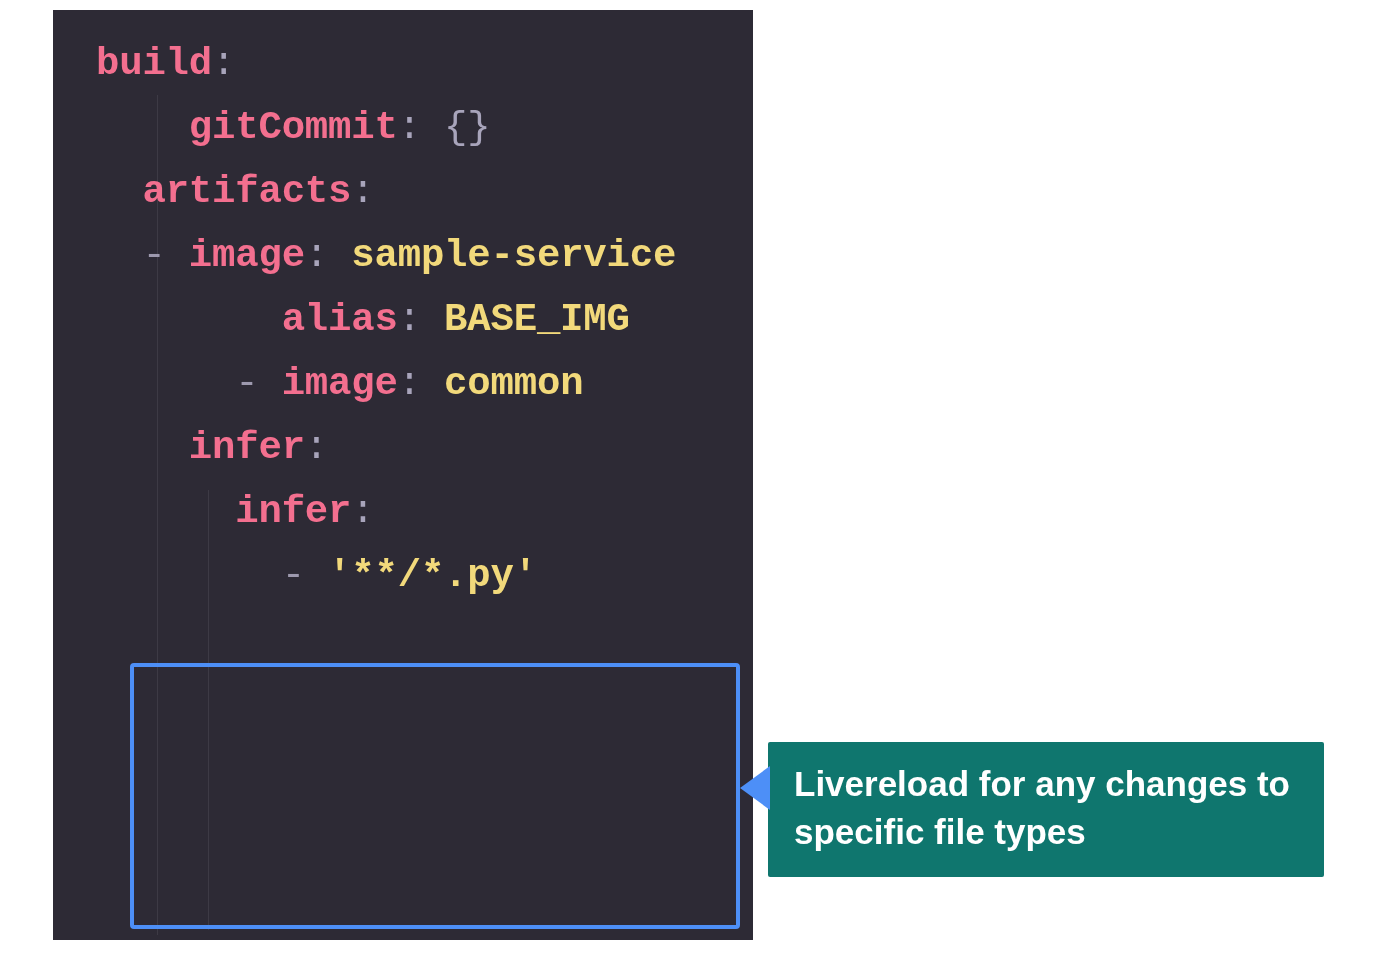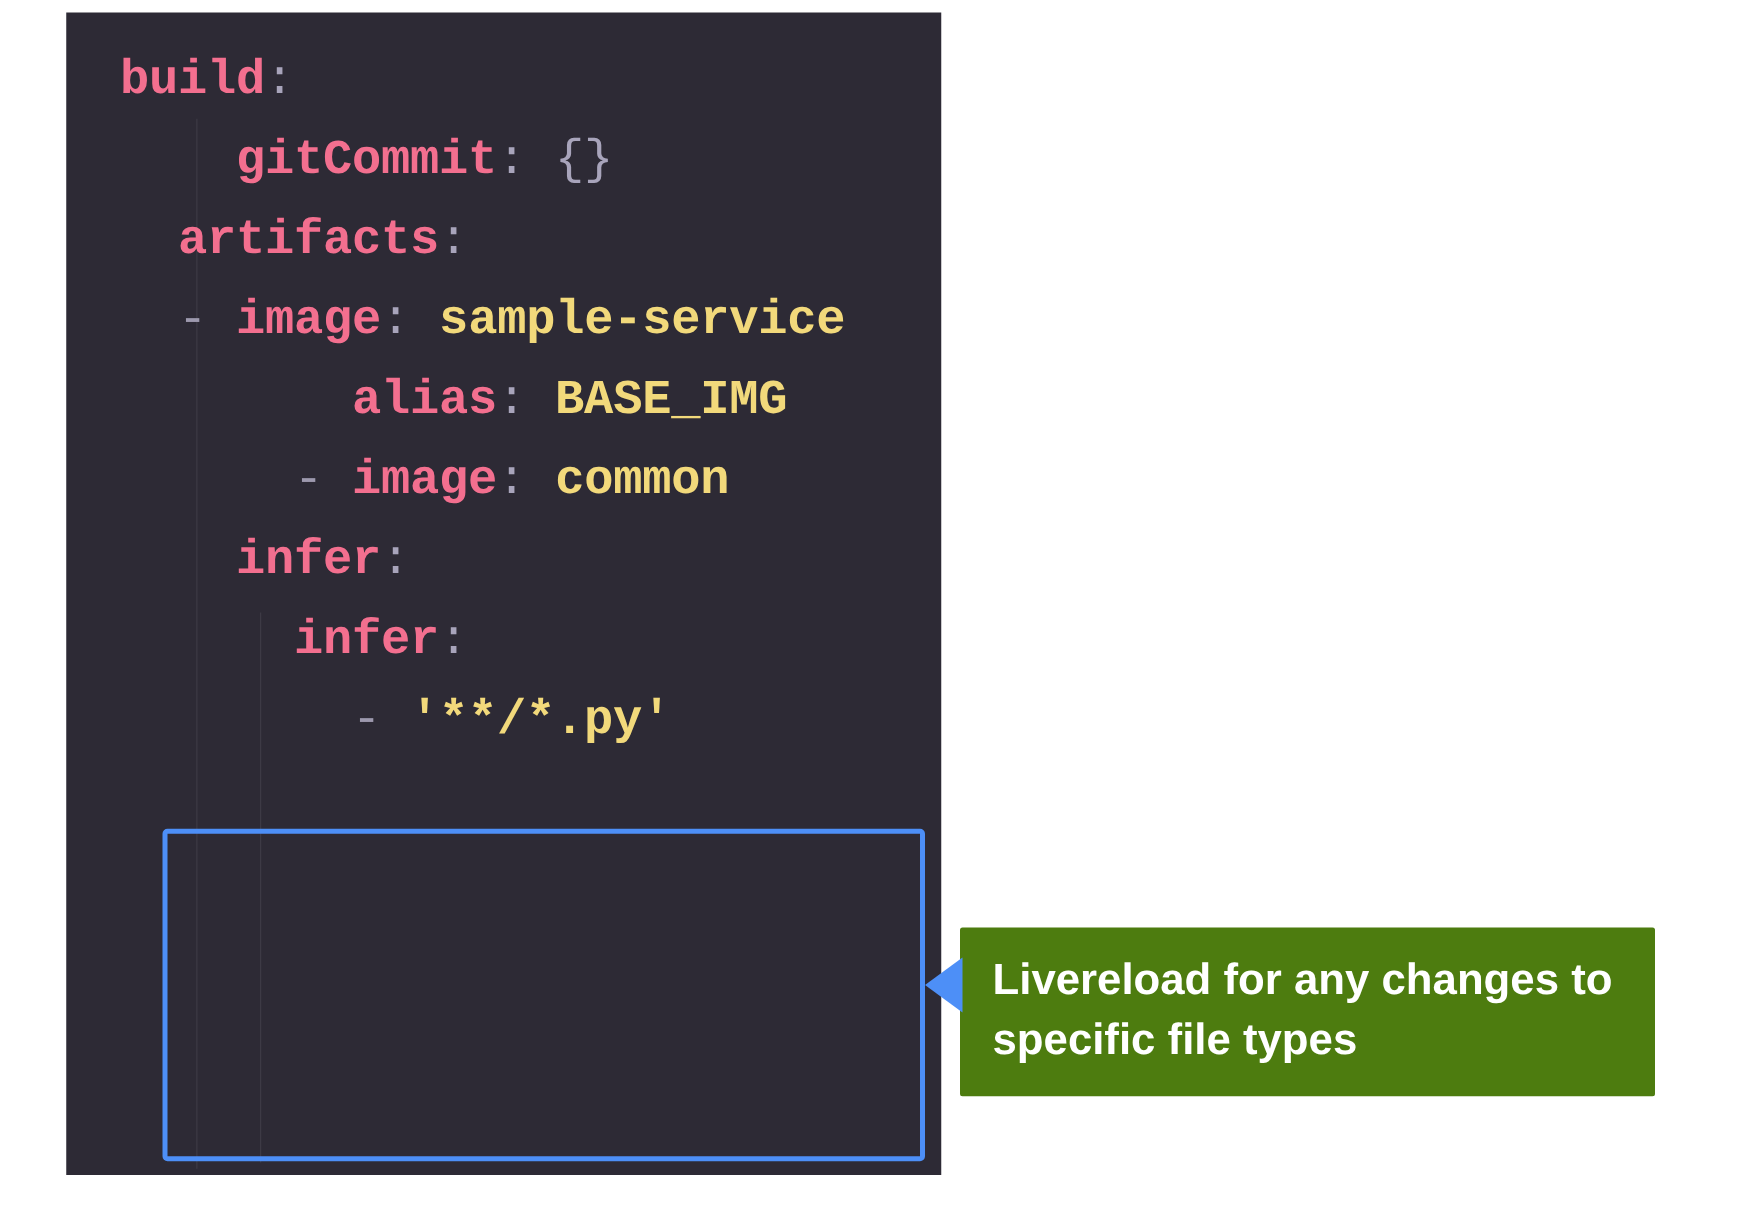--- a/index.html
+++ b/index.html
@@ -66,21 +66,21 @@
     box-sizing: border-box;
     pointer-events: none;
   }
 
   
   .callout {
     position: absolute;
     left: 768px;
     top: 742px;
     width: 556px;
-    background: #4d7c0f;
+    background: #0f766e;
     color: #ffffff;
     font-family: -apple-system, "Helvetica Neue", Arial, sans-serif;
     font-size: 35px;
     line-height: 1.38;
     font-weight: 700;
     padding: 18px 24px 20px 26px;
     box-sizing: border-box;
     border-radius: 2px;
   }
   .callout::before {

